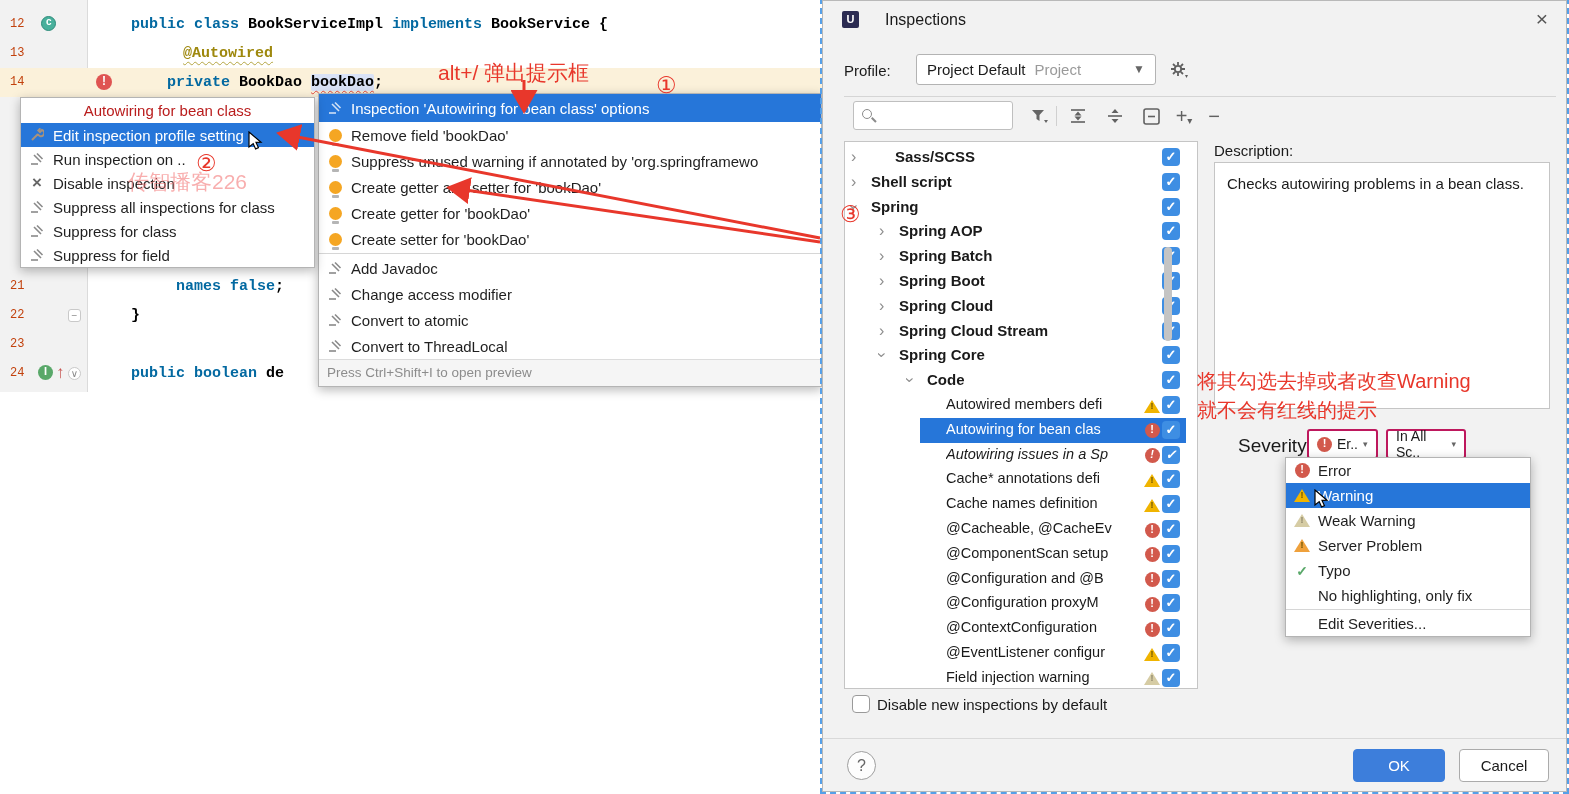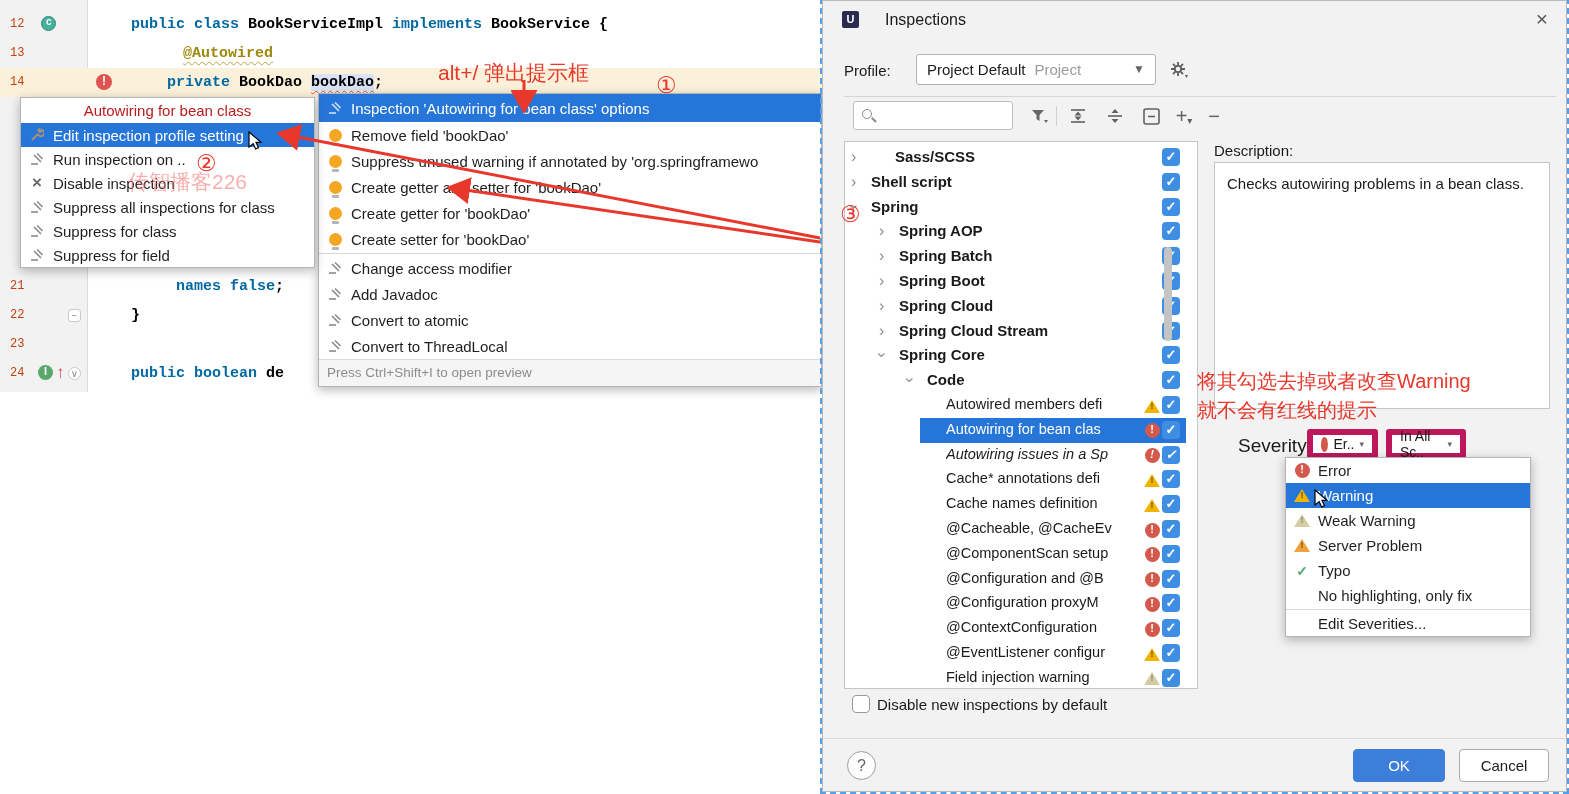--- a/index.html
+++ b/index.html
@@ -94,21 +94,21 @@
     color:#fff; font-size:13px; text-align:center; line-height:17px; font-weight:bold; }
   .cbx.off { background:#fff; border:1.5px solid #9a9a9a; }
   #tree-scroll { position:absolute; left:341px; top:246px; width:8px; height:94px; background:#c4c4c4; border-radius:4px; }
   #disable-row { position:absolute; left:29px; top:694px; }
   #disable-label { position:absolute; left:25px; top:1px; font-size:15px; white-space:nowrap; }
   
   #desc-label { position:absolute; left:391px; top:141px; font-size:15px; }
   #desc-box { position:absolute; left:391px; top:161px; width:336px; height:247px; background:#fff;
     border:1px solid #c5c5c5; padding:10px 12px; font-size:15px; line-height:1.45; }
   #sev-label { position:absolute; left:415px; top:434px; font-size:19px; }
-  .mini-btn { position:absolute; top:428px; height:30px; background:#fff; border:6px solid #be185d;
+  .mini-btn { position:absolute; top:428px; height:30px; background:#fff; border:2px solid #be185d;
     border-radius:3px; display:flex; align-items:center; gap:5px; padding:0 8px; font-size:14px; }
   
   #sev-menu { left:1285px; top:457px; width:246px; z-index:46; }
   #sev-menu .mi { height:25px; font-size:15px; }
   .typo-icon { color:#59a869; font-size:14px; font-weight:bold; }
   
   #dlg-footer-sep { position:absolute; left:0; top:737px; width:100%; height:1px; background:#d9d9d9; }
   #help-btn { position:absolute; left:24px; top:750px; width:29px; height:29px; border-radius:50%;
     border:1px solid #9e9e9e; color:#666; font-size:16px; text-align:center; line-height:27px; background:#fdfdfd; }
   #ok-btn { position:absolute; left:530px; top:748px; width:92px; height:33px; background:#3d7edb;
@@ -253,33 +253,33 @@
         <div class="mi">
           <span class="ico">
             <svg width="14" height="14">
               <g stroke="#8a8a8a" stroke-width="1.6">
                 <line x1="1" y1="12" x2="8" y2="12"></line>
                 <line x1="4" y1="3" x2="11" y2="10"></line>
                 <line x1="7" y1="1.5" x2="12.5" y2="7"></line>
               </g>
             </svg>
           </span>
+          <span>Add Javadoc</span>
+        </div>
+        <div class="mi">
+          <span class="ico">
+            <svg width="14" height="14">
+              <g stroke="#8a8a8a" stroke-width="1.6">
+                <line x1="1" y1="12" x2="8" y2="12"></line>
+                <line x1="4" y1="3" x2="11" y2="10"></line>
+                <line x1="7" y1="1.5" x2="12.5" y2="7"></line>
+              </g>
+            </svg>
+          </span>
           <span>Change access modifier</span>
-        </div>
-        <div class="mi">
-          <span class="ico">
-            <svg width="14" height="14">
-              <g stroke="#8a8a8a" stroke-width="1.6">
-                <line x1="1" y1="12" x2="8" y2="12"></line>
-                <line x1="4" y1="3" x2="11" y2="10"></line>
-                <line x1="7" y1="1.5" x2="12.5" y2="7"></line>
-              </g>
-            </svg>
-          </span>
-          <span>Add Javadoc</span>
         </div>
         <div class="mi">
           <span class="ico">
             <svg width="14" height="14">
               <g stroke="#8a8a8a" stroke-width="1.6">
                 <line x1="1" y1="12" x2="8" y2="12"></line>
                 <line x1="4" y1="3" x2="11" y2="10"></line>
                 <line x1="7" y1="1.5" x2="12.5" y2="7"></line>
               </g>
             </svg>

